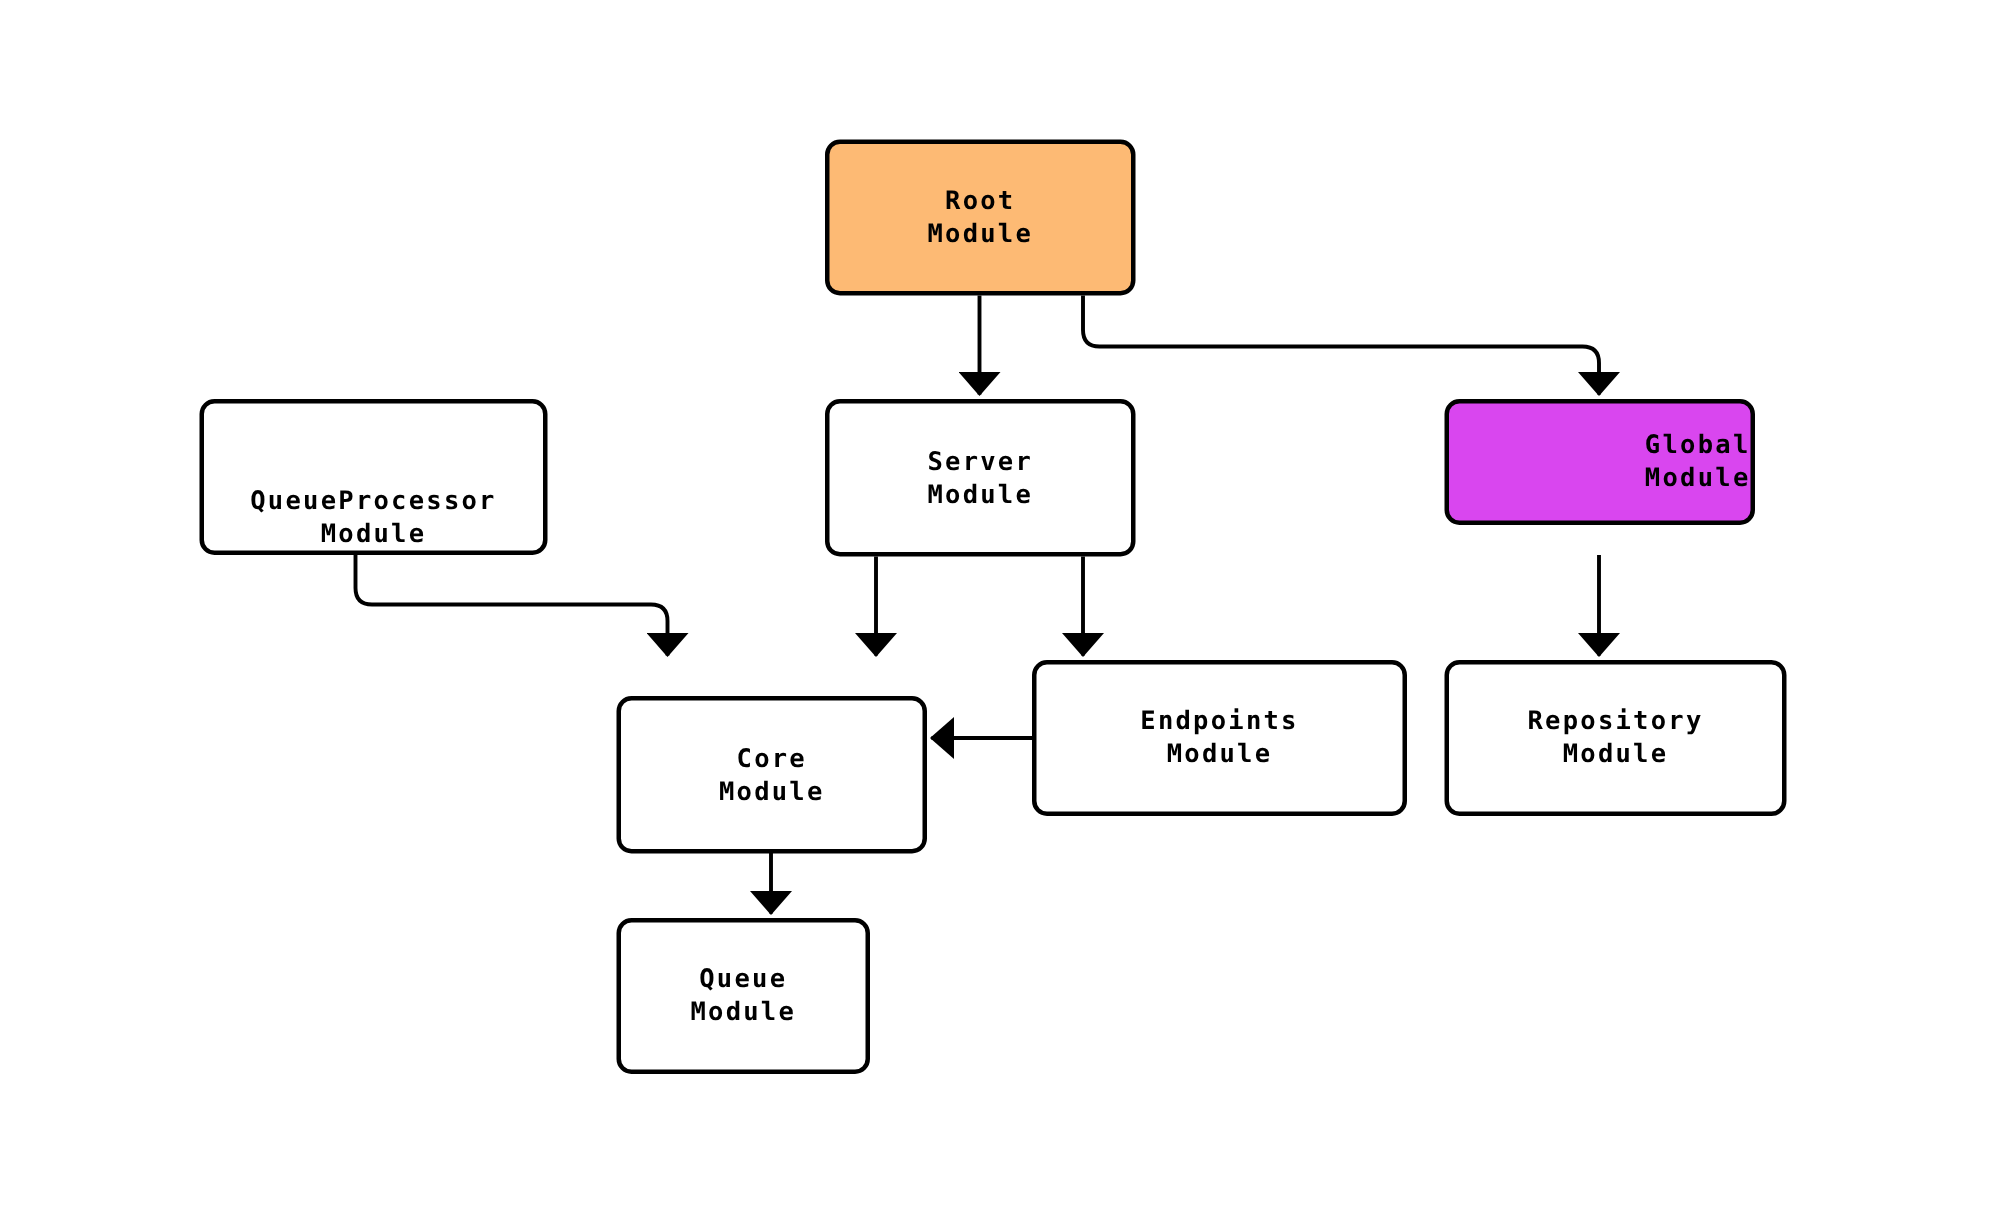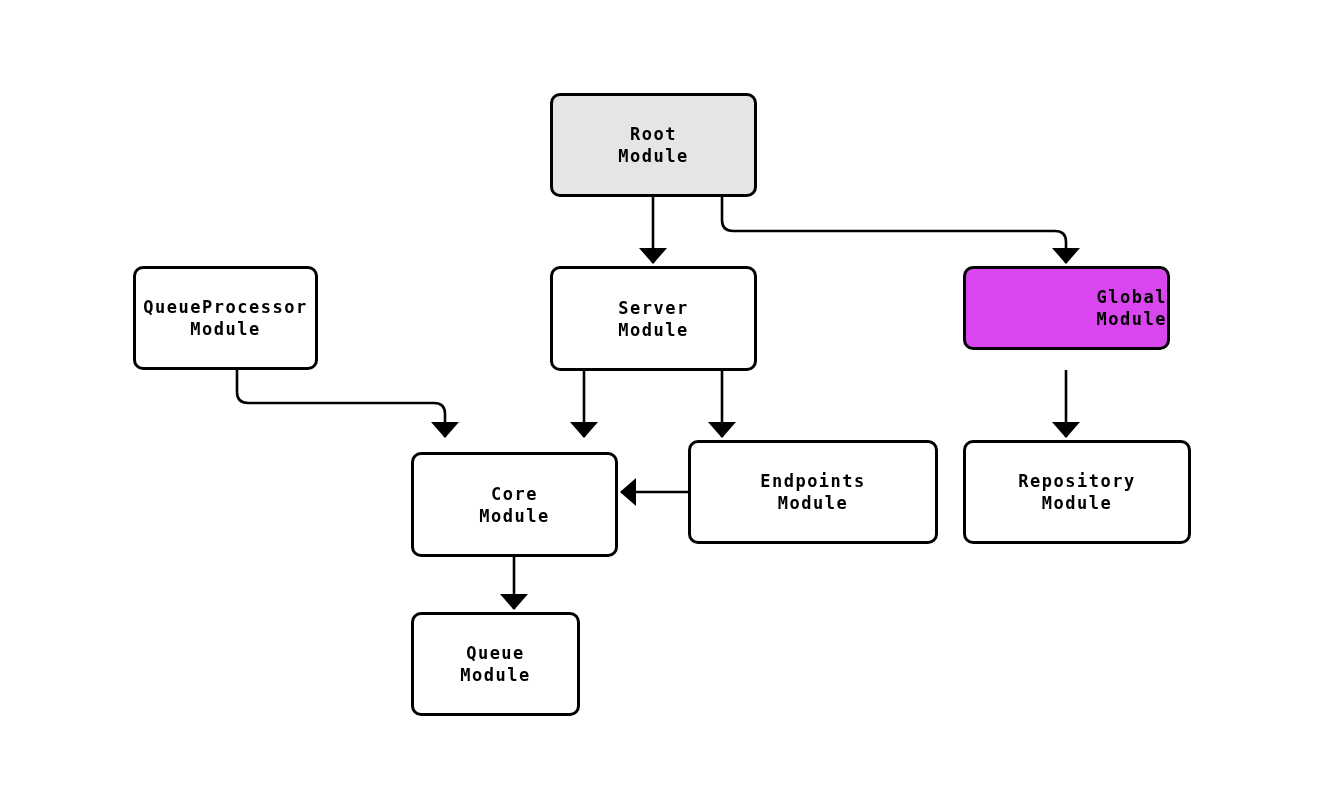--- a/index.html
+++ b/index.html
@@ -61,37 +61,37 @@
         <path d="M722,197 L722,220 Q722,231 733,231 L1055,231 Q1066,231 1066,242 L1066,263" class="edge" stroke="#000000" marker-end="url(#arrowhead)"></path>
         <path d="M237,370 L237,392 Q237,403 248,403 L434,403 Q445,403 445,414 L445,437" class="edge" stroke="#000000" marker-end="url(#arrowhead)"></path>
         <path d="M584,371 L584,437" class="edge" stroke="#000000" marker-end="url(#arrowhead)"></path>
         <path d="M722,371 L722,437" class="edge" stroke="#000000" marker-end="url(#arrowhead)"></path>
         <path d="M688,492 L621,492" class="edge" stroke="#000000" marker-end="url(#arrowhead)"></path>
         <path d="M1066,370 L1066,437" class="edge" stroke="#000000" marker-end="url(#arrowhead)"></path>
         <path d="M514,545 L514,609" class="edge" stroke="#000000" marker-end="url(#arrowhead)"></path>
       </g>
   </svg>
   <div id="node-layer">
-      <div class="node" style="left: 550px; top: 93px; width: 207px; height: 104px; background: #e5e5e5; border-color: rgb(0, 0, 0);">
+      <div class="node" style="left: 550px; top: 93px; width: 207px; height: 104px; background: #fdba74; border-color: rgb(0, 0, 0);">
         <div class="node-line" style="color: rgb(0, 0, 0);">Root</div>
         <div class="node-line" style="color: rgb(0, 0, 0);">Module</div>
       </div>
-      <div class="node" style="left: 133px; top: 266px; width: 185px; height: 104px; background: rgb(255, 255, 255); border-color: rgb(0, 0, 0);">
+      <div class="node" style="left: 133px; top: 266px; width: 232px; height: 104px; background: rgb(255, 255, 255); border-color: rgb(0, 0, 0); justify-content: flex-end;">
         <div class="node-line" style="color: rgb(0, 0, 0);">QueueProcessor</div>
         <div class="node-line" style="color: rgb(0, 0, 0);">Module</div>
       </div>
       <div class="node" style="left: 550px; top: 266px; width: 207px; height: 105px; background: rgb(255, 255, 255); border-color: rgb(0, 0, 0);">
         <div class="node-line" style="color: rgb(0, 0, 0);">Server</div>
         <div class="node-line" style="color: rgb(0, 0, 0);">Module</div>
       </div>
       <div class="node" style="left: 963px; top: 266px; width: 207px; height: 84px; background: #d946ef; border-color: rgb(0, 0, 0); align-items: flex-end;">
         <div class="node-line" style="color: rgb(0, 0, 0);">Global</div>
         <div class="node-line" style="color: rgb(0, 0, 0);">Module</div>
       </div>
-      <div class="node" style="left: 411px; top: 452px; width: 207px; height: 105px; background: rgb(255, 255, 255); border-color: rgb(0, 0, 0);">
+      <div class="node" style="left: 411px; top: 464px; width: 207px; height: 105px; background: rgb(255, 255, 255); border-color: rgb(0, 0, 0);">
         <div class="node-line" style="color: rgb(0, 0, 0);">Core</div>
         <div class="node-line" style="color: rgb(0, 0, 0);">Module</div>
       </div>
       <div class="node" style="left: 688px; top: 440px; width: 250px; height: 104px; background: rgb(255, 255, 255); border-color: rgb(0, 0, 0);">
         <div class="node-line" style="color: rgb(0, 0, 0);">Endpoints</div>
         <div class="node-line" style="color: rgb(0, 0, 0);">Module</div>
       </div>
       <div class="node" style="left: 963px; top: 440px; width: 228px; height: 104px; background: rgb(255, 255, 255); border-color: rgb(0, 0, 0);">
         <div class="node-line" style="color: rgb(0, 0, 0);">Repository</div>
         <div class="node-line" style="color: rgb(0, 0, 0);">Module</div>

